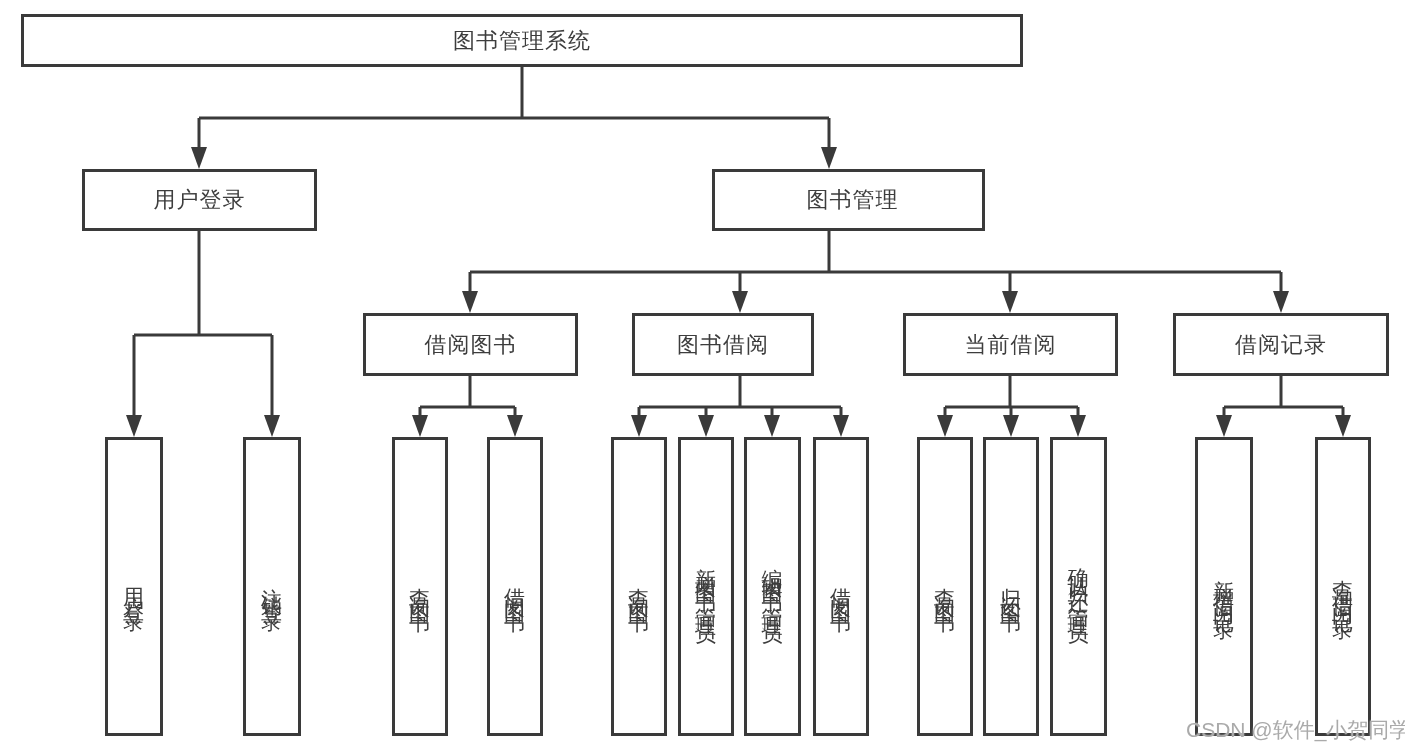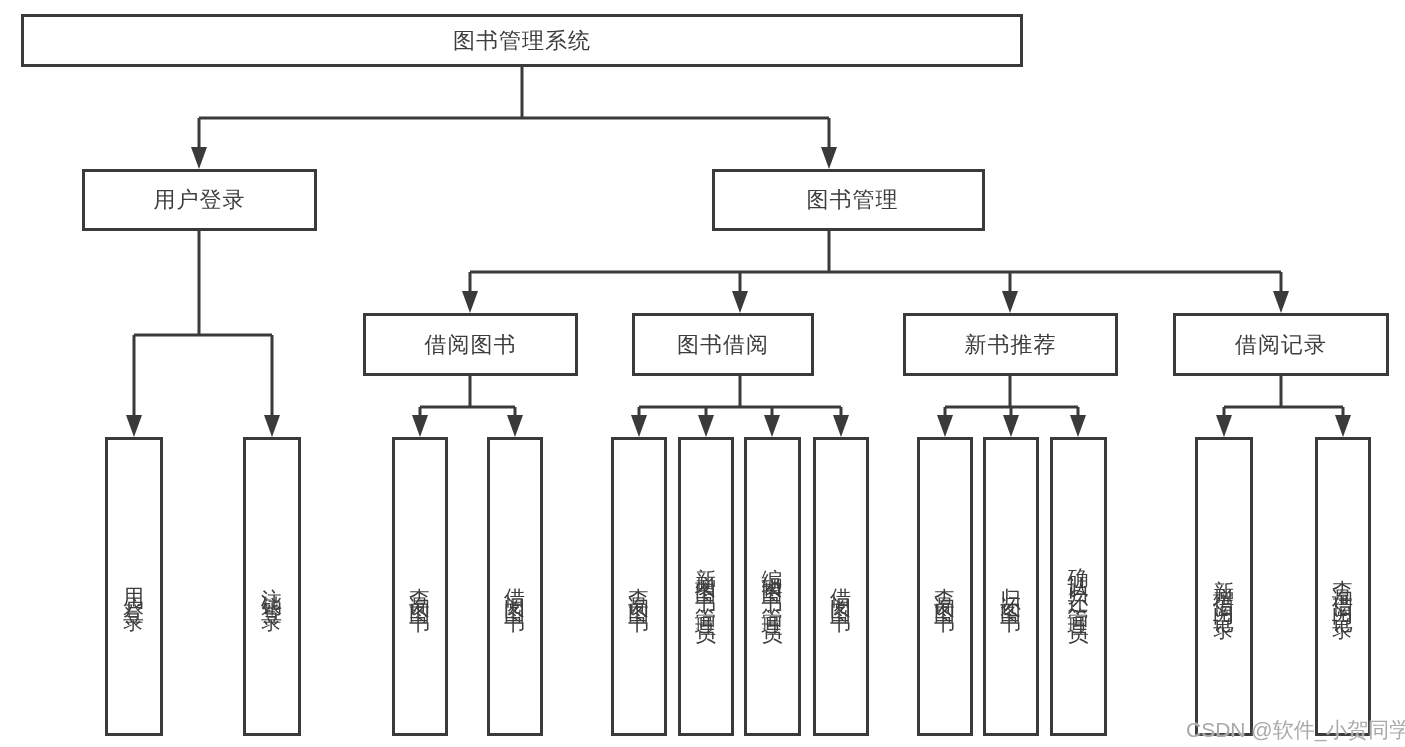--- a/index.html
+++ b/index.html
@@ -107,21 +107,21 @@
     <span class="lbl">图书管理</span>
   </div>
 
   <div class="node h" style="left:363px;top:313px;width:215px;height:63px;">
     <span class="lbl">借阅图书</span>
   </div>
   <div class="node h" style="left:632px;top:313px;width:182px;height:63px;">
     <span class="lbl">图书借阅</span>
   </div>
   <div class="node h" style="left:903px;top:313px;width:215px;height:63px;">
-    <span class="lbl">新书推荐</span>
+    <span class="lbl">当前借阅</span>
   </div>
   <div class="node h" style="left:1173px;top:313px;width:216px;height:63px;">
     <span class="lbl">借阅记录</span>
   </div>
 
   <div class="node v" style="left:105px;top:437px;width:58px;height:299px;">
     <span class="lbl">用户登录</span>
   </div>
   <div class="node v" style="left:243px;top:437px;width:58px;height:299px;">
     <span class="lbl">注销登录</span>

